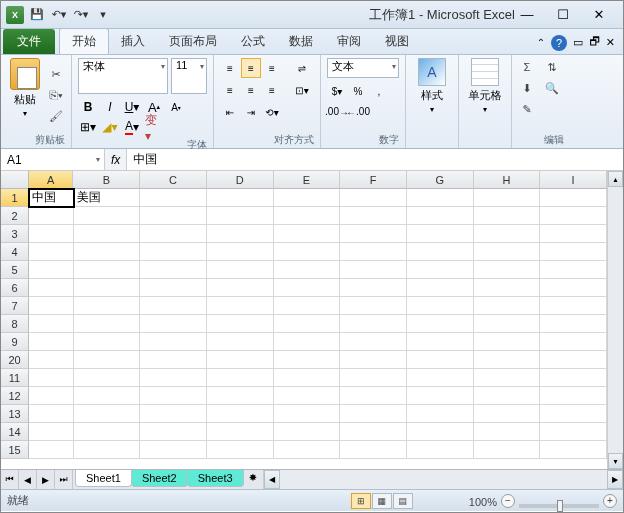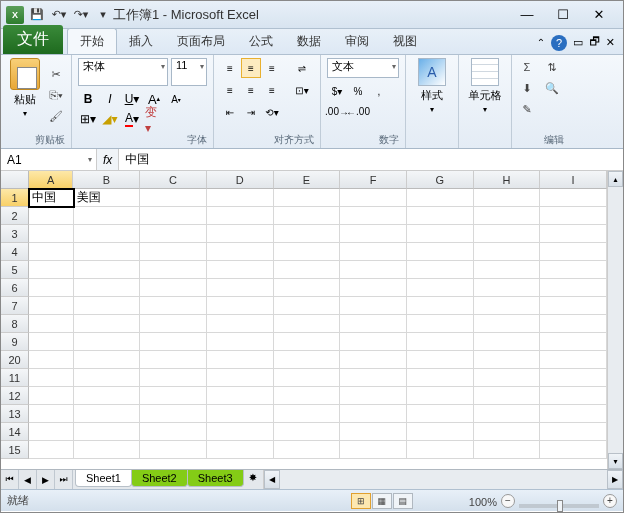--- a/index.html
+++ b/index.html
@@ -4,27 +4,27 @@
 <style>
 * { margin: 0; padding: 0; box-sizing: border-box; font-family: "Microsoft YaHei", "SimSun", Arial, sans-serif; }
 body { width: 624px; height: 513px; background: #fff; overflow: hidden; border: 1px solid #888; position: relative; }
 
 
 .titlebar { height: 28px; background: linear-gradient(#e8f0f8,#d8e4f0); display: flex; align-items: center; padding: 0 4px; border-bottom: 1px solid #b0c0d0; }
 .qat { display: flex; gap: 2px; align-items: center; }
 .qat-btn { width: 20px; height: 20px; display: flex; align-items: center; justify-content: center; font-size: 11px; color: #333; cursor: pointer; }
 .xls-icon { width: 18px; height: 18px; background: linear-gradient(#5a9e5a,#2e7d2e); border-radius: 2px; color: #fff; font-size: 9px; display: flex; align-items: center; justify-content: center; font-weight: bold; }
 .save-icon { color: #2a5caa; }
-.title-text { flex: 1; text-align: left; font-size: 13px; color: #333; }
+.title-text { flex: 1; text-align: right; font-size: 13px; color: #333; }
 .win-controls { display: flex; gap: 12px; padding-right: 8px; }
 .win-btn { width: 24px; height: 18px; display: flex; align-items: center; justify-content: center; font-size: 13px; cursor: pointer; }
 
 
 .ribbon-tabs { height: 26px; background: linear-gradient(#e8f0f8,#dde8f4); display: flex; align-items: flex-end; padding-left: 2px; border-bottom: 1px solid #b0c0d0; position: relative; }
-.file-tab { background: linear-gradient(#3a8a3a,#1e6a1e); color: #fff; padding: 4px 14px; font-size: 16px; border-radius: 3px 3px 0 0; margin-right: 4px; cursor: pointer; }
+.file-tab { background: linear-gradient(#3a8a3a,#1e6a1e); color: #fff; padding: 4px 14px; font-size: 12px; border-radius: 3px 3px 0 0; margin-right: 4px; cursor: pointer; }
 .tab { padding: 4px 12px; font-size: 12px; color: #333; cursor: pointer; }
 .tab.active { background: #f4f8fc; border: 1px solid #b0c0d0; border-bottom: none; border-radius: 3px 3px 0 0; }
 .ribbon-right { position: absolute; right: 8px; top: 4px; display: flex; gap: 6px; align-items: center; }
 .help-icon { width: 16px; height: 16px; background: #2a6ec0; border-radius: 50%; color: #fff; font-size: 11px; display: flex; align-items: center; justify-content: center; }
 
 
 .ribbon { height: 94px; background: linear-gradient(#f4f8fc,#e4ecf5); border-bottom: 1px solid #a8b8c8; display: flex; }
 .group { border-right: 1px solid #c0ccd8; padding: 3px 6px 1px; display: flex; flex-direction: column; justify-content: space-between; }
 .group-label { font-size: 10px; color: #5a6a7a; text-align: right; padding-top: 1px; }
 .group-body { flex: 1; display: flex; gap: 4px; }
@@ -32,21 +32,21 @@
 
 .paste-big { width: 36px; display: flex; flex-direction: column; align-items: center; gap: 2px; cursor: pointer; }
 .paste-icon { width: 30px; height: 32px; background: linear-gradient(#f8d078,#e8a838); border: 1px solid #c08820; border-radius: 3px; position: relative; }
 .paste-icon::after { content:""; position:absolute; top:8px; left:6px; width:18px; height:20px; background:#fff; border:1px solid #888; }
 .paste-label { font-size: 11px; }
 .clip-col { display: flex; flex-direction: column; gap: 3px; justify-content: center; }
 .mini-btn { width: 18px; height: 18px; font-size: 11px; display: flex; align-items: center; justify-content: center; cursor: pointer; color: #444; }
 
 
 .font-row1 { display: flex; gap: 3px; margin-bottom: 3px; }
-.font-select { height: 28px; border: 1px solid #a8b8c8; background: #fff; font-size: 11px; padding: 0 14px 0 4px; position: relative; }
+.font-select { height: 36px; border: 1px solid #a8b8c8; background: #fff; font-size: 11px; padding: 0 14px 0 4px; position: relative; }
 .font-name { width: 90px; }
 .font-size { width: 36px; }
 .dd { position: absolute; right: 2px; top: 3px; font-size: 8px; color: #666; }
 .font-row2, .font-row3 { display: flex; gap: 2px; }
 .fmt-btn { width: 20px; height: 20px; font-size: 12px; display: flex; align-items: center; justify-content: center; cursor: pointer; border: 1px solid transparent; }
 
 
 .align-col { display: flex; flex-direction: column; gap: 2px; }
 .align-row { display: flex; gap: 1px; }
 .align-btn { width: 20px; height: 20px; font-size: 10px; display: flex; align-items: center; justify-content: center; cursor: pointer; border: 1px solid transparent; }
@@ -55,21 +55,21 @@
 
 .num-select { width: 72px; height: 20px; border:1px solid #a8b8c8; background:#fff; font-size:11px; padding:0 14px 0 4px; position:relative; margin-bottom:3px; }
 
 
 .big-btn { display: flex; flex-direction: column; align-items: center; gap: 2px; cursor: pointer; font-size: 11px; width: 40px; }
 .big-btn-icon { width: 28px; height: 28px; border: 1px solid #a8b8c8; background: #fff; }
 .edit-col { display:flex; flex-direction:column; gap:3px; }
 
 
 .formula-bar { height: 22px; border-bottom: 1px solid #ccc; display: flex; align-items: stretch; background: #f0f4f8; }
-.name-box { width: 96px; border-right: 1px solid #ccc; display: flex; align-items: center; padding: 0 6px; font-size: 12px; background: #fff; position: relative; }
+.name-box { width: 104px; border-right: 1px solid #ccc; display: flex; align-items: center; padding: 0 6px; font-size: 12px; background: #fff; position: relative; }
 .name-box .dd { right: 4px; top: 6px; }
 .fx-label { font-style: italic; font-size: 12px; padding: 0 6px; border-right: 1px solid #ccc; display:flex; align-items:center; }
 .formula-input { flex:1; background:#fff; display:flex; align-items:center; padding:0 6px; font-size:12px; }
 
 
 .grid-area { position: relative; height: 298px; overflow: hidden; background:#fff; }
 .corner { position:absolute; top:0; left:0; width:28px; height:18px; background: linear-gradient(#f4f6f8,#e2e6ea); border-right:1px solid #bbb; border-bottom:1px solid #bbb; }
 .col-headers { position:absolute; top:0; left:28px; right:16px; height:18px; display:flex; }
 .col-h { width: 72px; background: linear-gradient(#f4f6f8,#e2e6ea); border-right:1px solid #ccc; border-bottom:1px solid #bbb; font-size:11px; display:flex; align-items:center; justify-content:center; color:#333; cursor:pointer; }
 .col-h:first-child { width:48px; }
@@ -83,21 +83,21 @@
 .cell:first-child { width:48px; }
 .cell.active { outline:2px solid #000; outline-offset:-1px; background:#fff; z-index:2; position:relative; }
 .vscroll { position:absolute; top:0; right:0; width:16px; bottom:0; background:#e8ecf0; border-left:1px solid #ccc; }
 .vscroll-btn { height:16px; background:linear-gradient(#f0f4f8,#d8e0e8); border:1px solid #b8c0c8; font-size:8px; display:flex; align-items:center; justify-content:center; }
 
 
 .sheet-area { height:20px; display:flex; align-items:stretch; border-top:1px solid #b0b8c0; background:#e4e8ec; }
 .sheet-nav { display:flex; }
 .sheet-nav-btn { width:18px; display:flex; align-items:center; justify-content:center; font-size:9px; border-right:1px solid #c0c8d0; cursor:pointer; }
 .sheet-tabs { display:flex; align-items:flex-start; padding-left:2px; }
-.sheet-tab { padding:2px 10px; font-size:11px; background:#84cc16; border:1px solid #b8c0c8; border-top:none; border-radius:0 0 4px 4px; margin-right:-1px; cursor:pointer; }
+.sheet-tab { padding:2px 10px; font-size:11px; background:#5eead4; border:1px solid #b8c0c8; border-top:none; border-radius:0 0 4px 4px; margin-right:-1px; cursor:pointer; }
 .sheet-tab.active { background:#fff; font-weight:normal; }
 .sheet-add { padding:2px 6px; font-size:10px; cursor:pointer; }
 .hscroll { flex:1; background:#e8ecf0; border-left:1px solid #ccc; position:relative; }
 .hscroll-btn { position:absolute; width:16px; height:100%; background:linear-gradient(#f0f4f8,#d8e0e8); border:1px solid #b8c0c8; font-size:8px; display:flex; align-items:center; justify-content:center; }
 
 
 .status-bar { height:22px; background:linear-gradient(#e8f0f8,#d4e0ec); border-top:1px solid #b0c0d0; display:flex; align-items:center; padding:0 6px; font-size:11px; color:#444;gap:48px; }
 .status-text { flex:1; }
 .view-btns { display:flex; gap:1px; margin-right:8px; }
 .view-btn { width:20px; height:16px; border:1px solid #b0b8c0; background:#f0f4f8; cursor:pointer; font-size:9px; display:flex; align-items:center; justify-content:center; }

